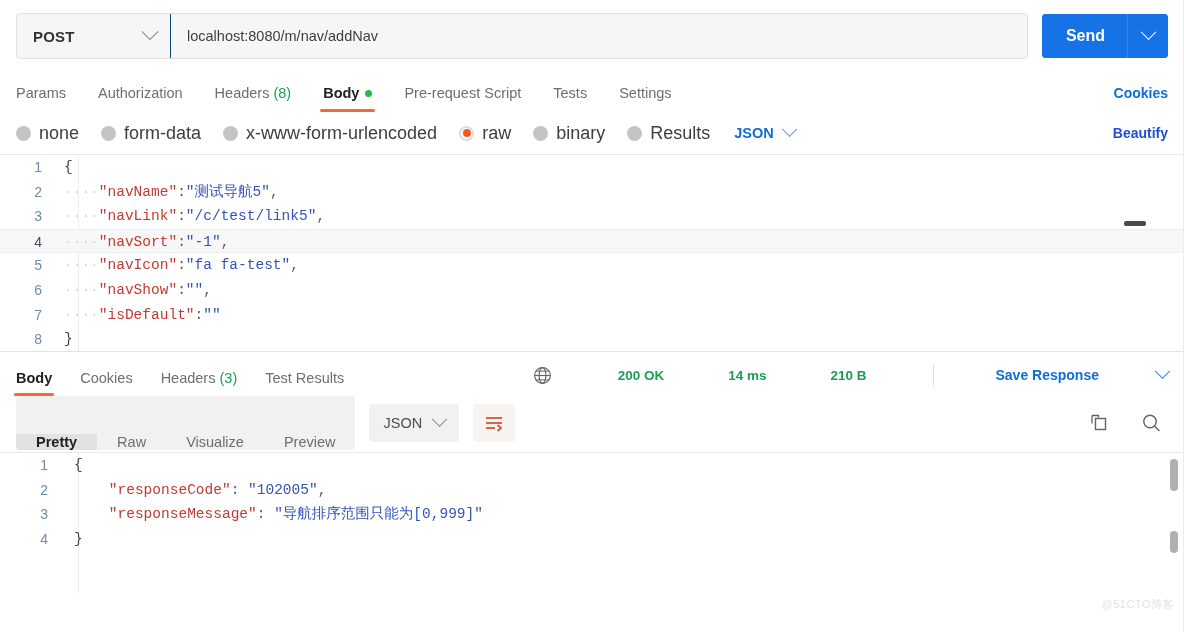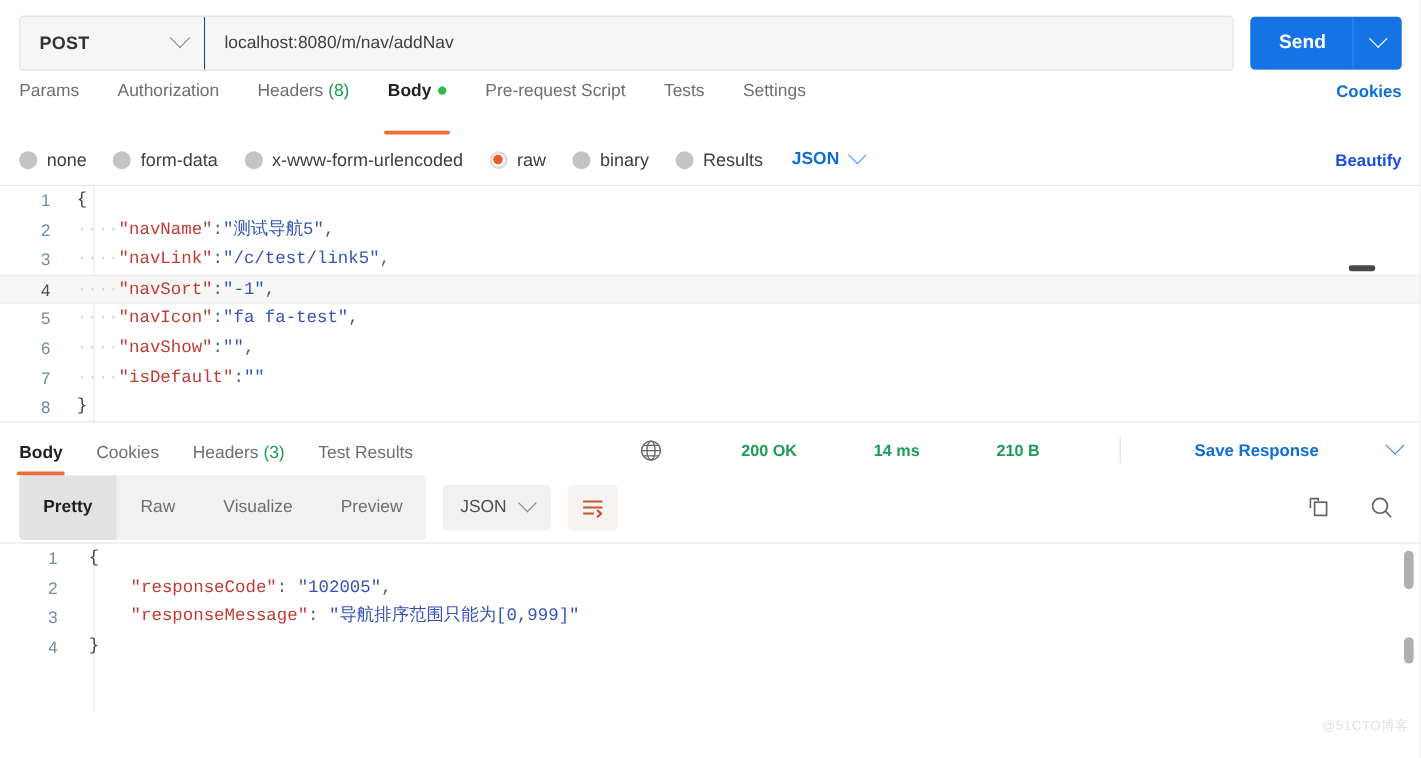--- a/index.html
+++ b/index.html
@@ -102,20 +102,21 @@
     width: 10px;
     height: 10px;
     border-right: 1.8px solid #ffffff;
     border-bottom: 1.8px solid #ffffff;
     transform: rotate(45deg) translate(-3px, -3px);
   }
 
   
   .req-tabs {
     display: flex;
+    align-items: flex-end;
     padding: 0 16px;
     height: 44px;
     margin-top: 6px;
   }
   .tab {
     position: relative;
     font-size: 14.5px;
     color: #6b6f72;
     padding: 0 0 11px 0;
     margin-right: 32px;
@@ -161,21 +162,21 @@
   .bodytype-row {
     display: flex;
     align-items: center;
     padding: 0 16px;
     height: 42px;
   }
   .radio-opt {
     display: flex;
     align-items: center;
     margin-right: 22px;
-    font-size: 15px;
+    font-size: 18px;
     color: #3a3f42;
     cursor: pointer;
     white-space: nowrap;
   }
   .radio {
     width: 15px;
     height: 15px;
     border-radius: 50%;
     background: #c4c4c4;
     margin-right: 8px;
@@ -363,20 +364,21 @@
     padding: 8px 16px 10px 16px;
     height: 38px;
     box-sizing: content-box;
   }
   .seg {
     display: flex;
     background: #f1f1f1;
     border-radius: 4px;
     overflow: hidden;
     height: 54px;
+    align-items: flex-end;
   }
   .seg-item {
     display: flex;
     align-items: center;
     padding: 0 20px;
     font-size: 14.5px;
     color: #6b6f72;
     cursor: pointer;
     white-space: nowrap;
   }

